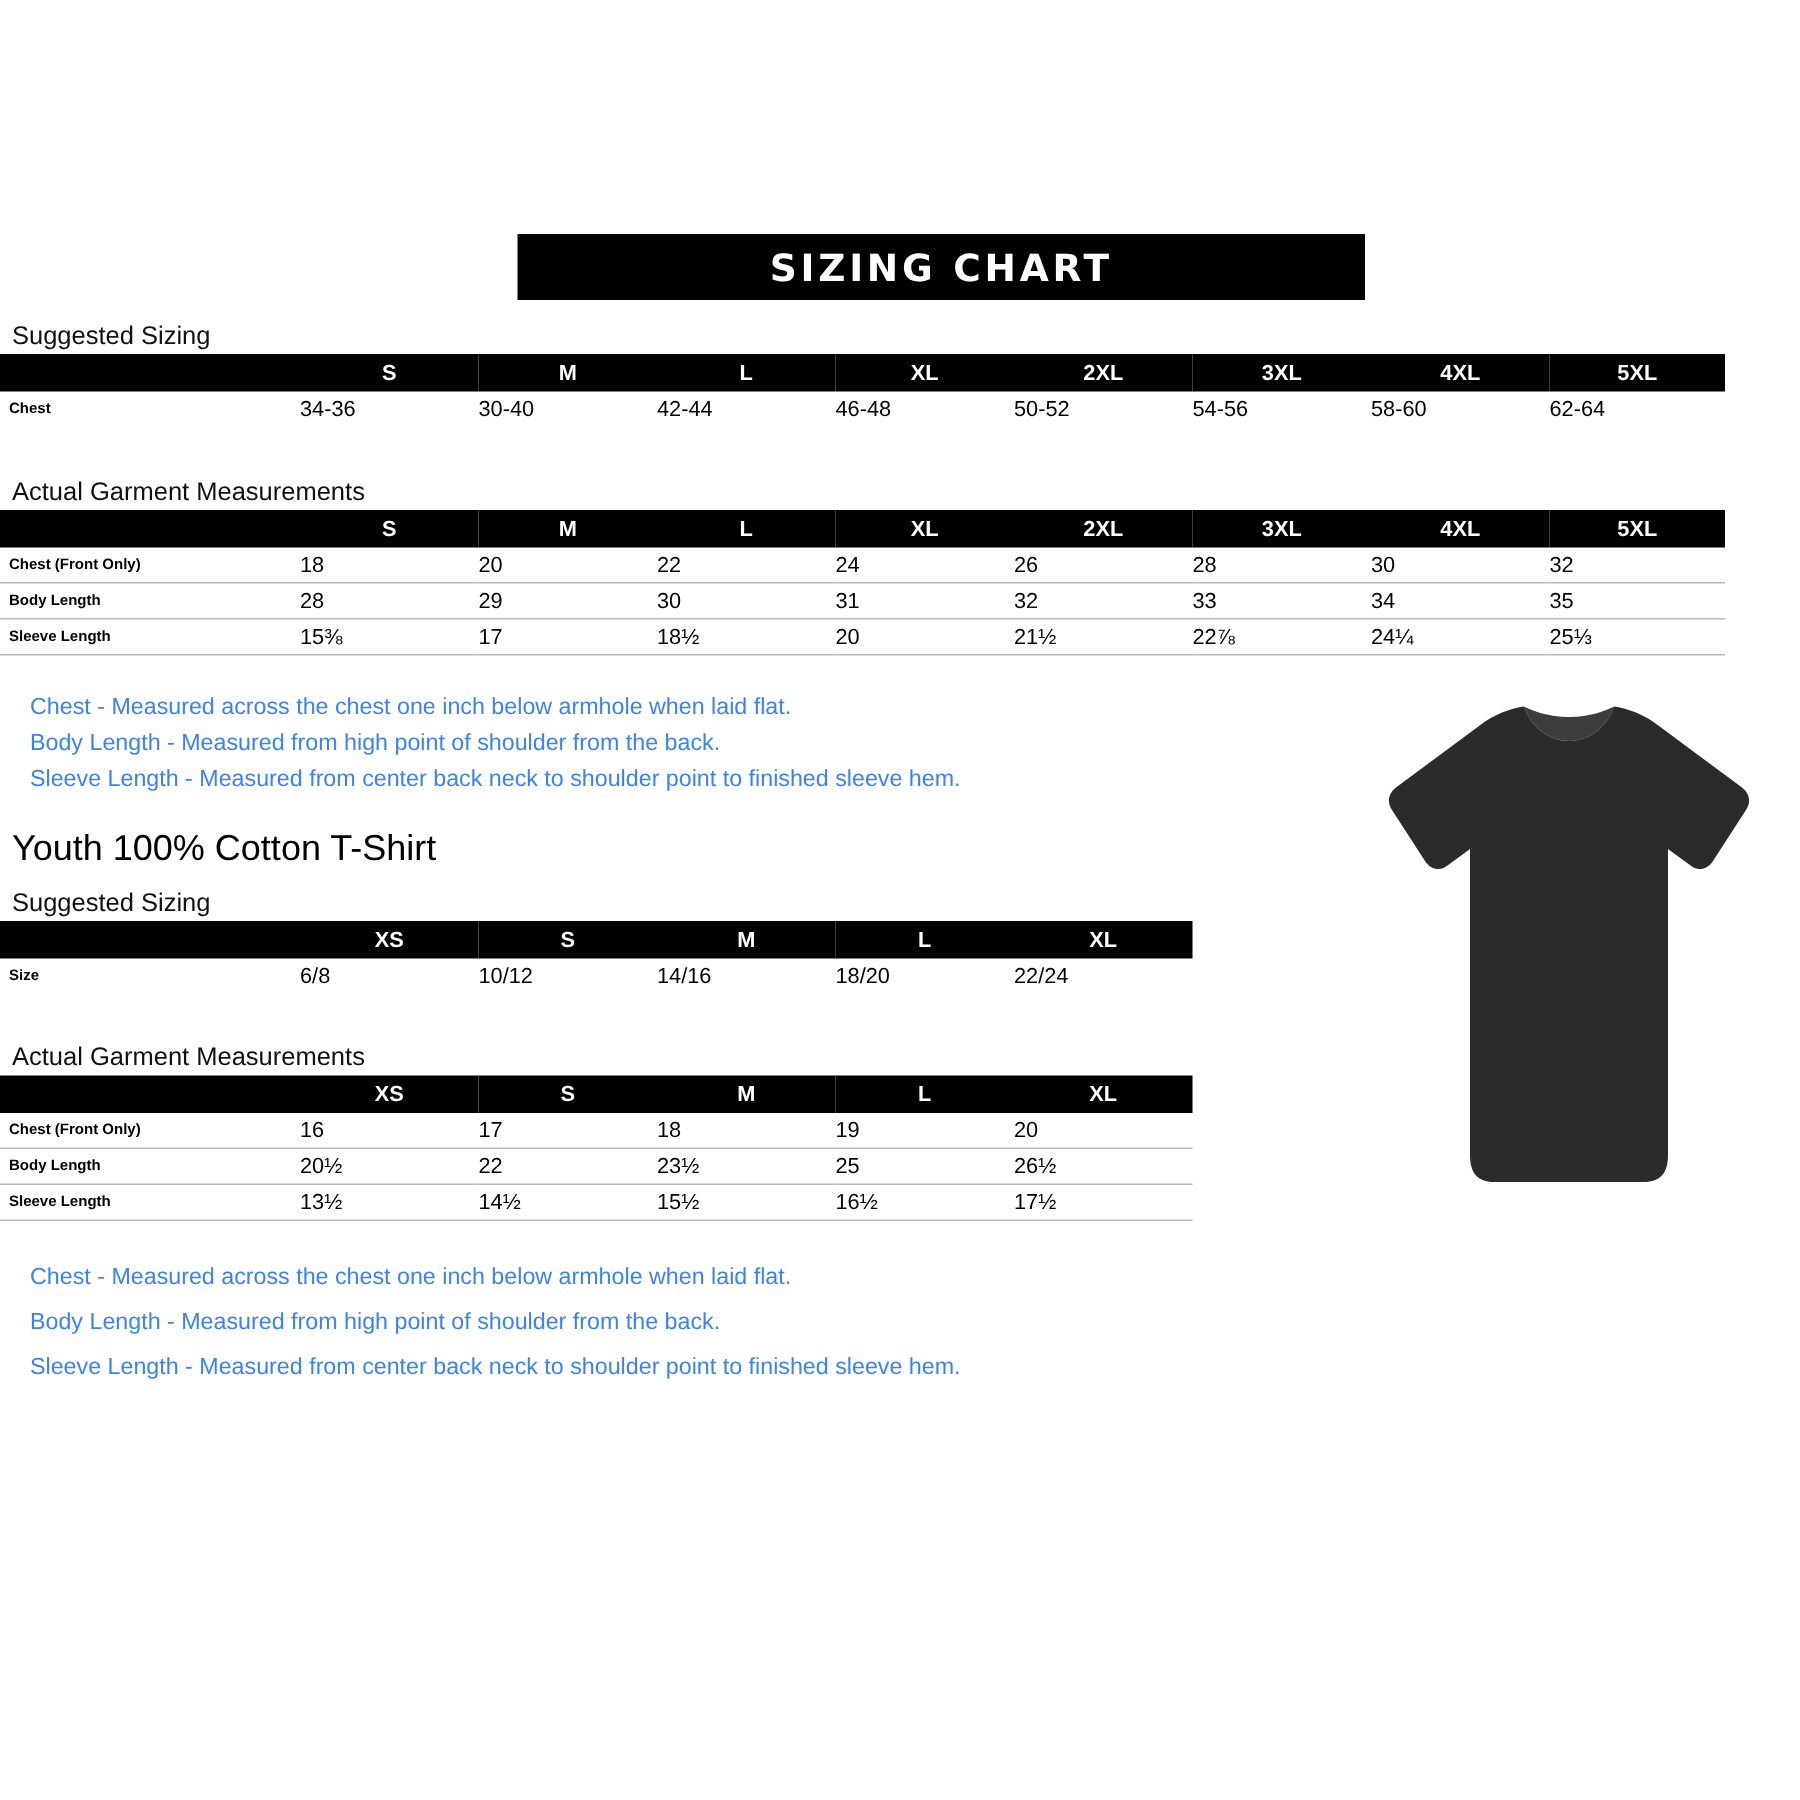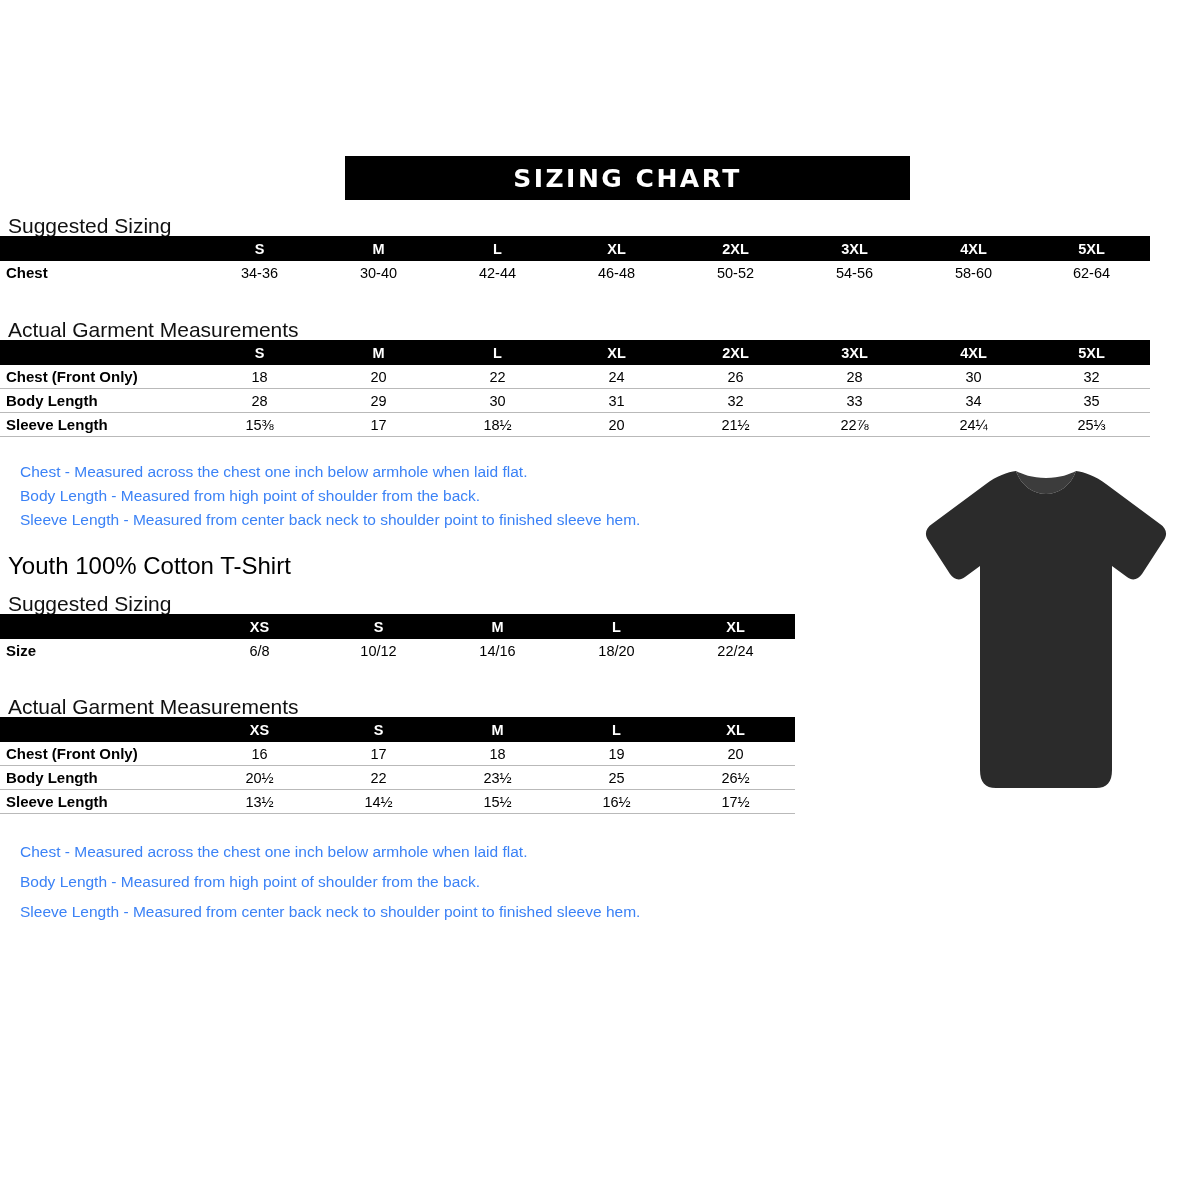--- a/index.html
+++ b/index.html
@@ -54,21 +54,21 @@
   }
   .sizing-banner span {
     font-size: 25px;
     font-weight: 700;
     letter-spacing: 2.5px;
     font-family: "DejaVu Sans", sans-serif;
   }
 
   .caption {
     position: absolute;
-    font-size: 21px;
+    font-size: 17px;
     font-weight: 400;
     color: #111;
     white-space: nowrap;
   }
 
   
   table.sz {
     position: absolute;
     border-collapse: collapse;
     table-layout: fixed;
@@ -90,24 +90,23 @@
     text-align: center;
   }
   table.sz thead th.lead {
     text-align: left;
     padding-left: 6px;
   }
   table.sz tbody td.rowlabel {
     text-align: left;
     padding-left: 6px;
     font-weight: 700;
-    font-size: 15px;
+    font-size: 10px;
   }
   table.sz tbody td.val {
-    text-align: center;
   }
   table.sz.rules tbody tr {
     border-bottom: 1px solid #b9b9b9;
   }
   table.sz.rules tbody tr:last-child {
     border-bottom: 1px solid #b9b9b9;
   }
 
   
   .note {

